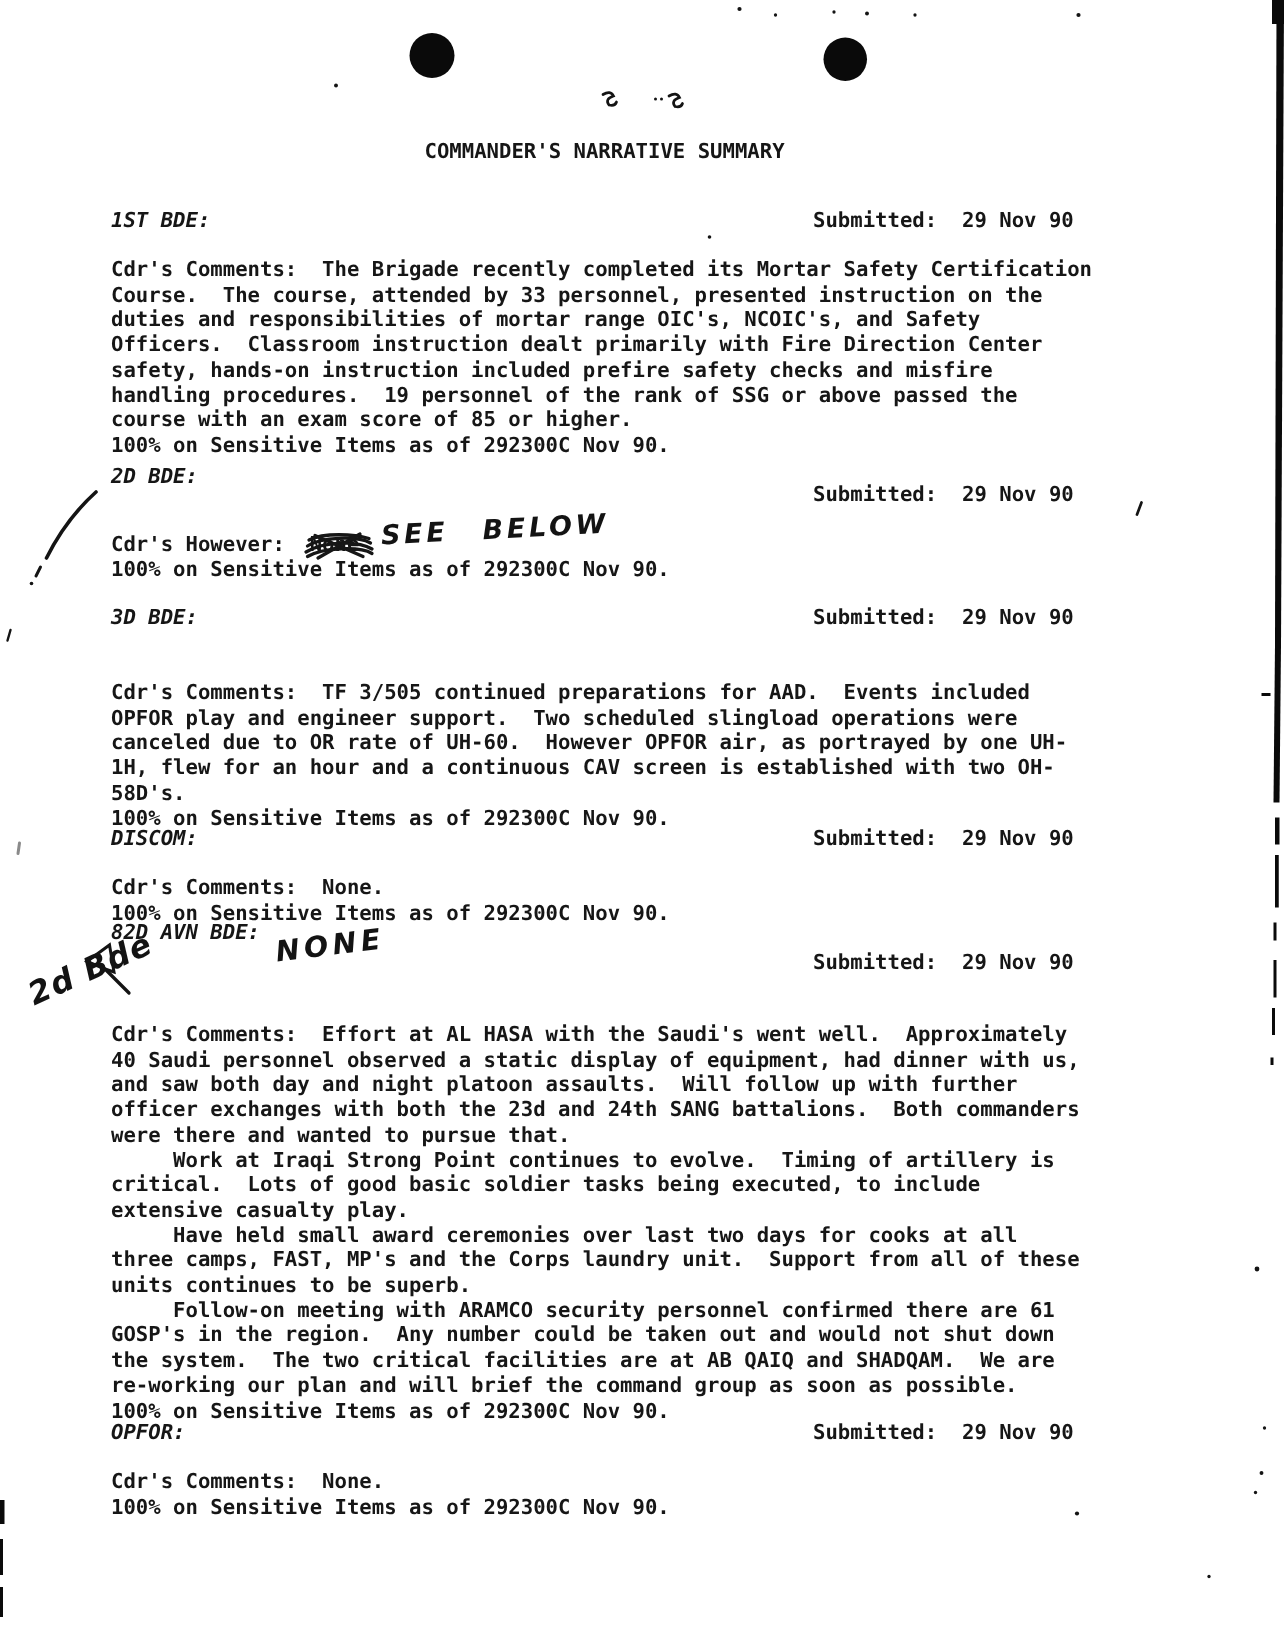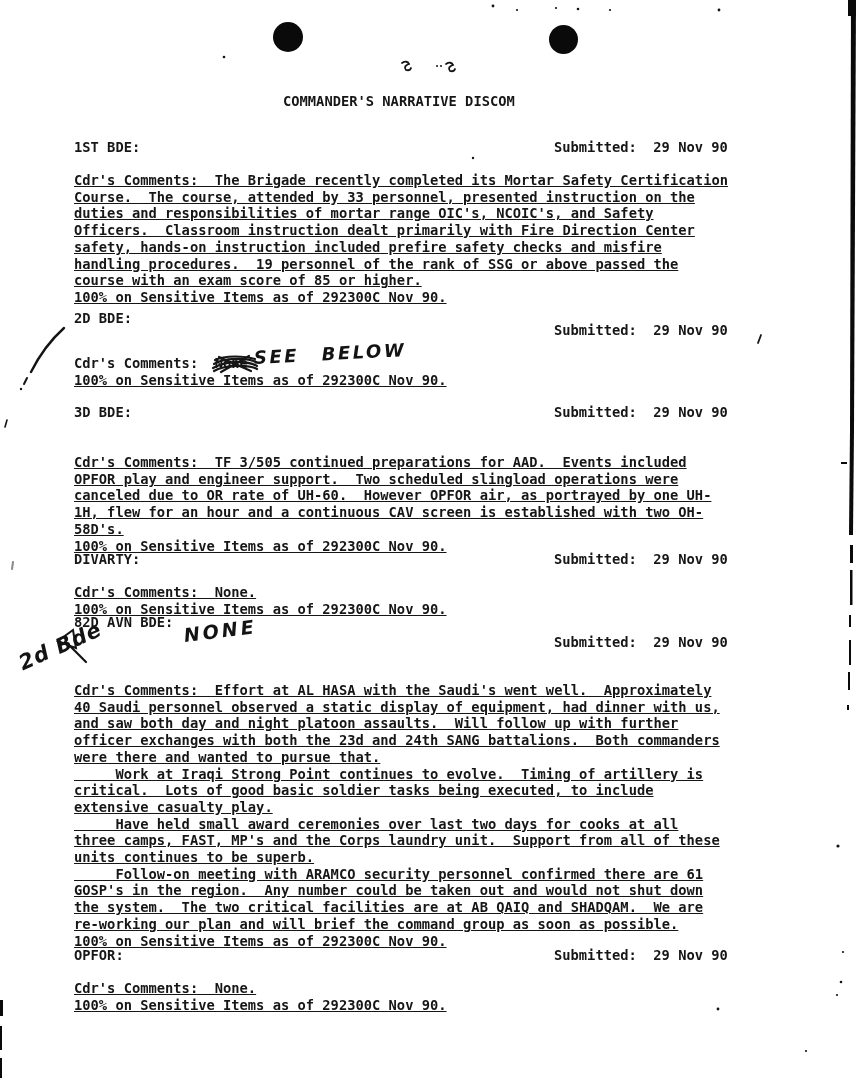--- a/index.html
+++ b/index.html
@@ -5,23 +5,23 @@
   html,body{margin:0;padding:0;background:#e8e8e8;}
   .page{
     position:relative;width:856px;height:1088px;background:#ffffff;
     overflow:hidden;font-family:"DejaVu Sans Mono",monospace;
     font-weight:700;color:#161616;
   }
   .typed{
     position:absolute;font-size:13.75px;line-height:16.7px;
     white-space:pre;margin:0;letter-spacing:0;
   }
-  .unit{left:74px;}
-  .submitted{left:554px;}
-  pre.body{left:74px;text-decoration:underline;}
+  .unit{left:74px;font-style:italic;}
+  .submitted{left:542px;}
+  pre.body{left:74px;}
   .hand{
     position:absolute;font-family:"DejaVu Sans",sans-serif;
     font-style:italic;font-weight:700;color:#131313;white-space:pre;
   }
   .hand-see-below{
     left:254px;top:347px;font-size:18px;letter-spacing:2.5px;
     word-spacing:14px;transform:rotate(-3deg);transform-origin:left center;
   }
   .hand-none{
     left:184px;top:624px;font-size:19px;letter-spacing:3px;
@@ -44,39 +44,39 @@
   }
 </style>
 </head>
 <body>
 
 <div class="page">
 
   <div class="hole hole-left"></div>
   <div class="hole hole-right"></div>
 
-  <div class="typed" style="left:283px;top:93px">COMMANDER'S NARRATIVE DISCOM</div>
+  <div class="typed" style="left:283px;top:93px">COMMANDER'S NARRATIVE SUMMARY</div>
 
   <div>
     <span class="typed unit" style="top:139px">1ST BDE:</span>
     <span class="typed submitted" style="top:139px">Submitted:  29 Nov 90</span>
     <pre class="typed body" style="top:172px">Cdr's Comments:  The Brigade recently completed its Mortar Safety Certification
 Course.  The course, attended by 33 personnel, presented instruction on the
 duties and responsibilities of mortar range OIC's, NCOIC's, and Safety
 Officers.  Classroom instruction dealt primarily with Fire Direction Center
 safety, hands-on instruction included prefire safety checks and misfire
 handling procedures.  19 personnel of the rank of SSG or above passed the
 course with an exam score of 85 or higher.
 100% on Sensitive Items as of 292300C Nov 90.</pre>
   </div>
 
   <div>
     <span class="typed unit" style="top:310px">2D BDE:</span>
     <span class="typed submitted" style="top:322px">Submitted:  29 Nov 90</span>
-    <div class="typed" style="left:74px;top:355px"><span>Cdr's Comments:  </span><span class="crossed-wrap"><span>None</span><svg width="48" height="26" viewBox="0 0 48 26">
+    <div class="typed" style="left:74px;top:355px"><span>Cdr's However:  </span><span class="crossed-wrap"><span>None</span><svg width="48" height="26" viewBox="0 0 48 26">
             <g stroke="#161616" stroke-width="2.2" fill="none" stroke-linecap="round">
               <path d="M3,13 C12,7 36,6 45,11"></path>
               <path d="M2,17 C14,10 36,9 46,15"></path>
               <path d="M4,9 C14,4 34,5 44,8"></path>
               <path d="M3,20 C13,14 38,13 46,18"></path>
               <path d="M8,6 L40,20"></path>
               <path d="M10,21 L38,5"></path>
             </g>
           </svg></span></div>
     <span class="hand hand-see-below">SEE BELOW</span>
@@ -88,21 +88,21 @@
     <span class="typed submitted" style="top:404px">Submitted:  29 Nov 90</span>
     <pre class="typed body" style="top:454px">Cdr's Comments:  TF 3/505 continued preparations for AAD.  Events included
 OPFOR play and engineer support.  Two scheduled slingload operations were
 canceled due to OR rate of UH-60.  However OPFOR air, as portrayed by one UH-
 1H, flew for an hour and a continuous CAV screen is established with two OH-
 58D's.
 100% on Sensitive Items as of 292300C Nov 90.</pre>
   </div>
 
   <div>
-    <span class="typed unit" style="top:551px">DIVARTY:</span>
+    <span class="typed unit" style="top:551px">DISCOM:</span>
     <span class="typed submitted" style="top:551px">Submitted:  29 Nov 90</span>
     <pre class="typed body" style="top:584px">Cdr's Comments:  None.
 100% on Sensitive Items as of 292300C Nov 90.</pre>
   </div>
 
   <div>
     <span class="typed unit" style="top:614px">82D AVN BDE:</span>
     <span class="hand hand-none">NONE</span>
     <span class="typed submitted" style="top:634px">Submitted:  29 Nov 90</span>
     <span class="hand hand-margin-note">2d Bde</span>

